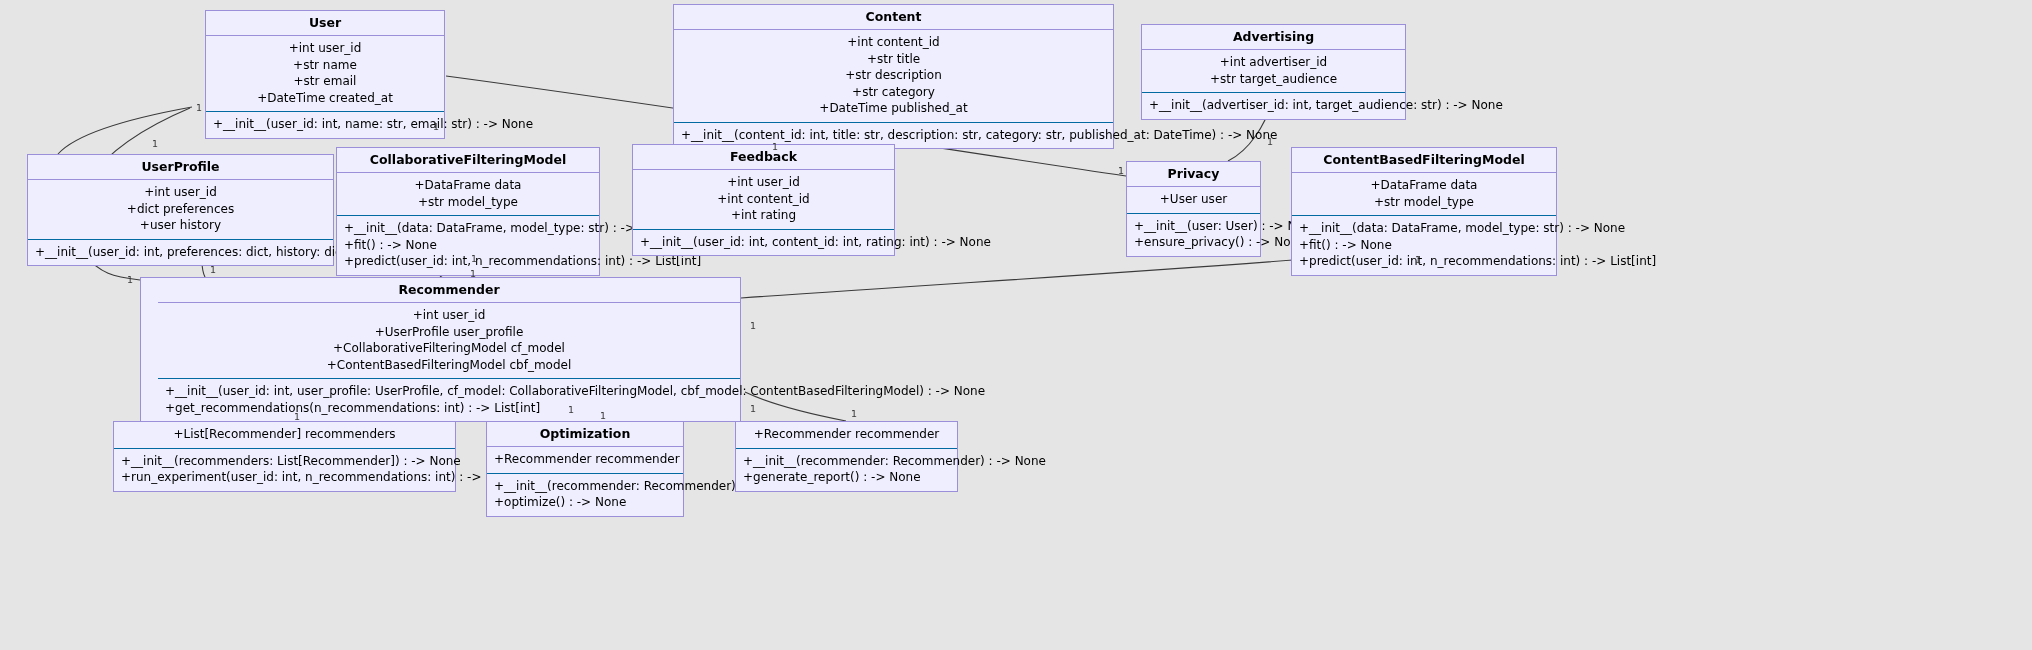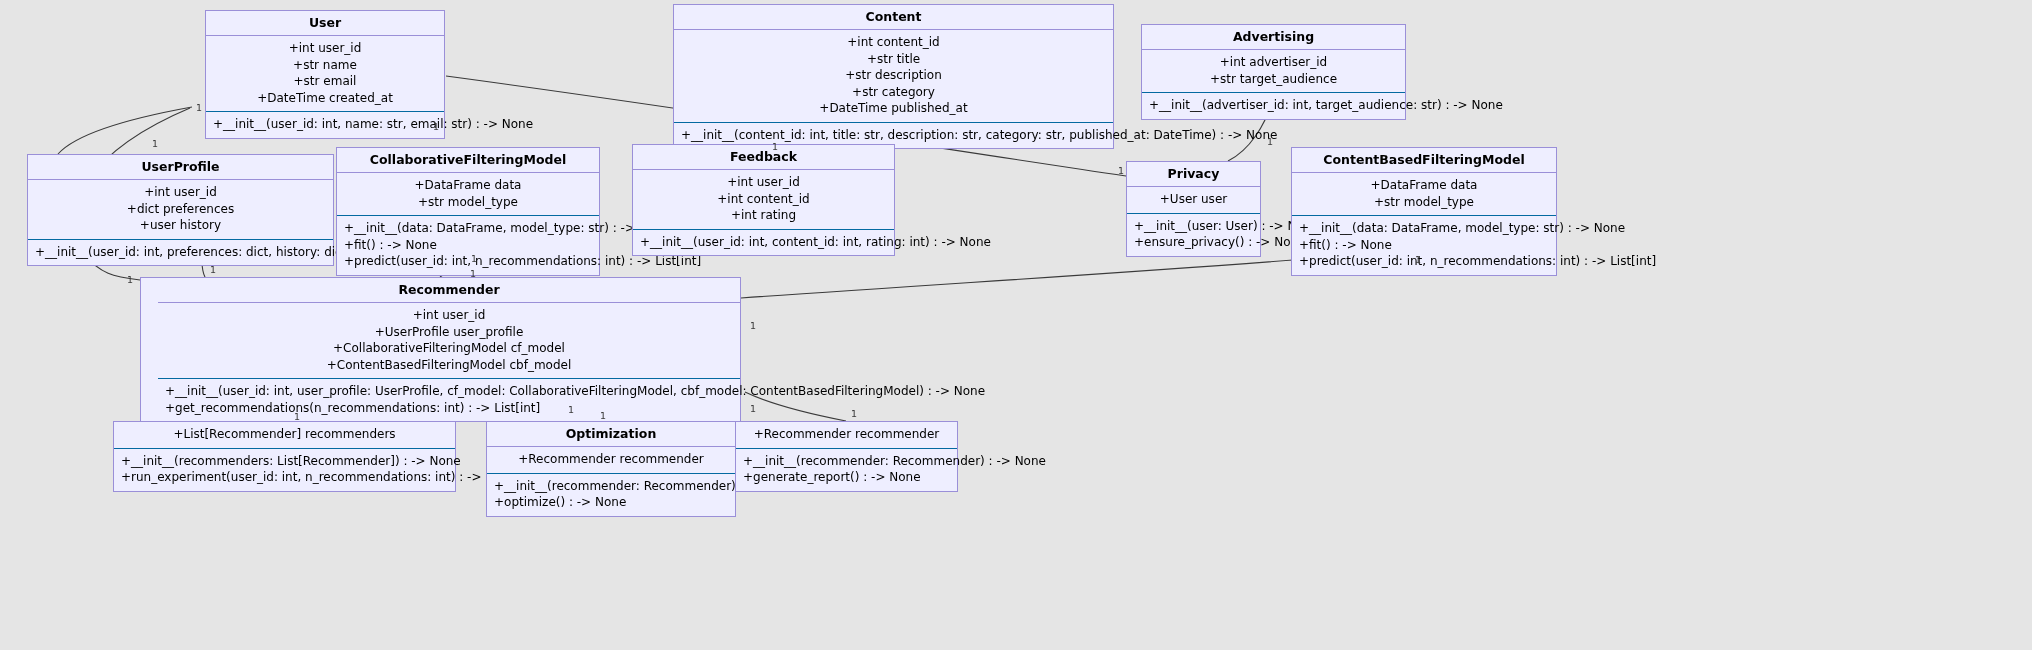--- a/index.html
+++ b/index.html
@@ -209,21 +209,21 @@
   <div class="uml-class" style="left:113px; top:421px; width:343px;">
     <div class="uml-section uml-attrs">
       <div class="uml-row">+List[Recommender] recommenders</div>
     </div>
     <div class="uml-section">
       <div class="uml-row">+__init__(recommenders: List[Recommender]) : -&gt; None</div>
       <div class="uml-row">+run_experiment(user_id: int, n_recommendations: int) : -&gt; Dict[str, List[int]]</div>
     </div>
   </div>
 
-  <div class="uml-class" style="left:486px; top:421px; width:250px;">
+  <div class="uml-class" style="left:486px; top:421px; width:198px;">
     <div class="uml-title">Optimization</div>
     <div class="uml-section uml-attrs">
       <div class="uml-row">+Recommender recommender</div>
     </div>
     <div class="uml-section">
       <div class="uml-row">+__init__(recommender: Recommender) : -&gt; None</div>
       <div class="uml-row">+optimize() : -&gt; None</div>
     </div>
   </div>
 

